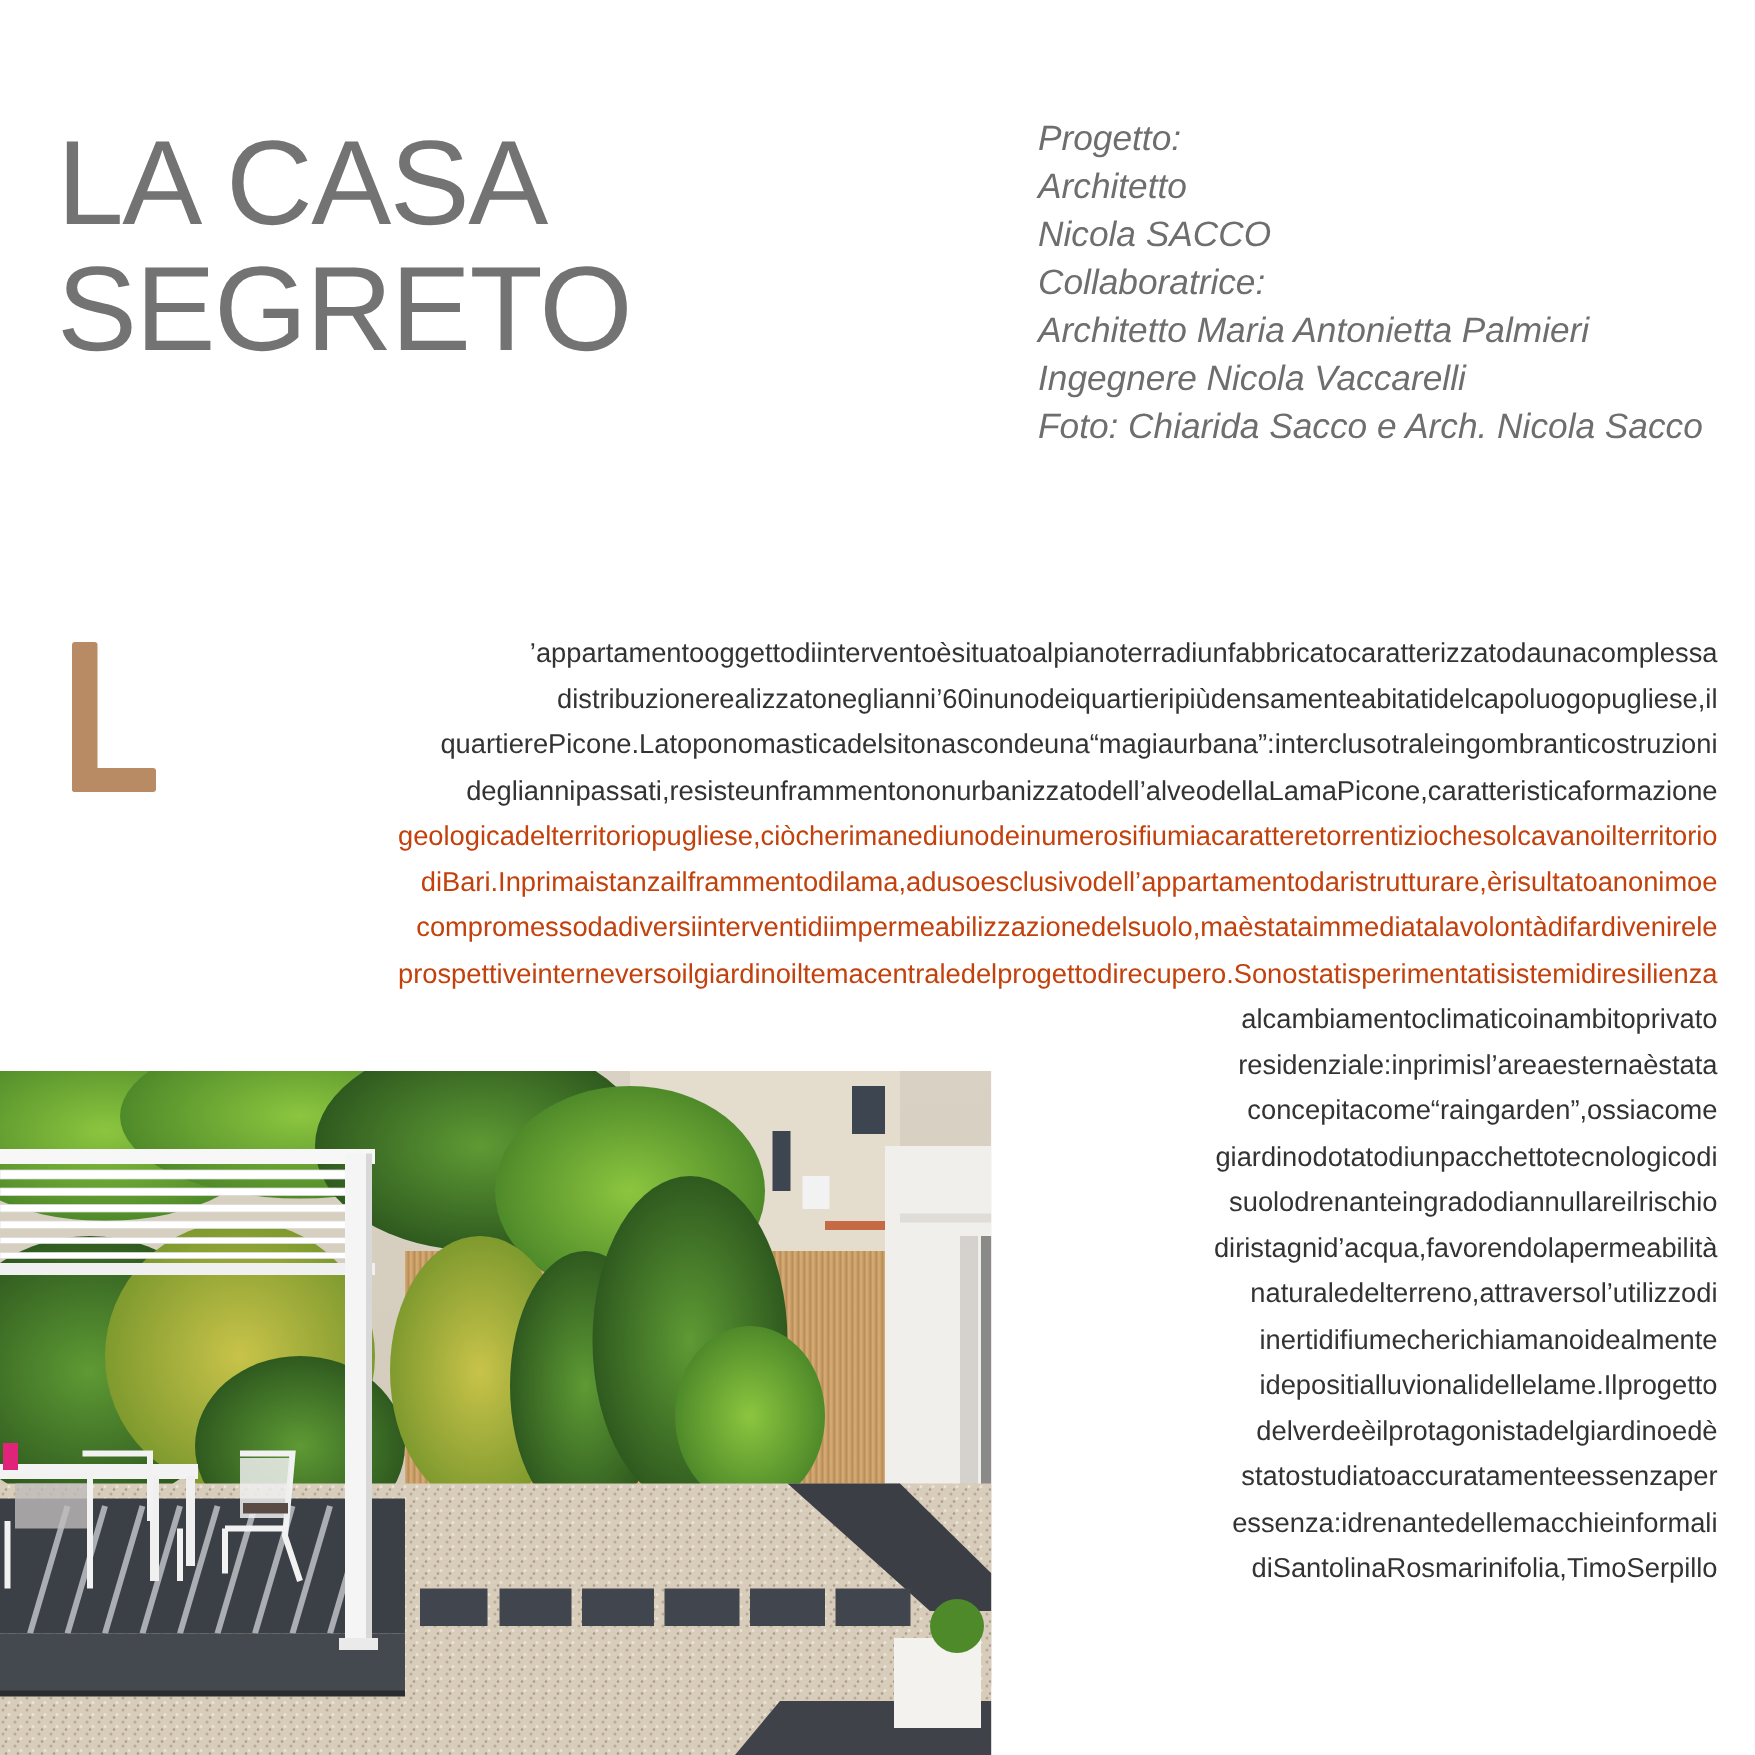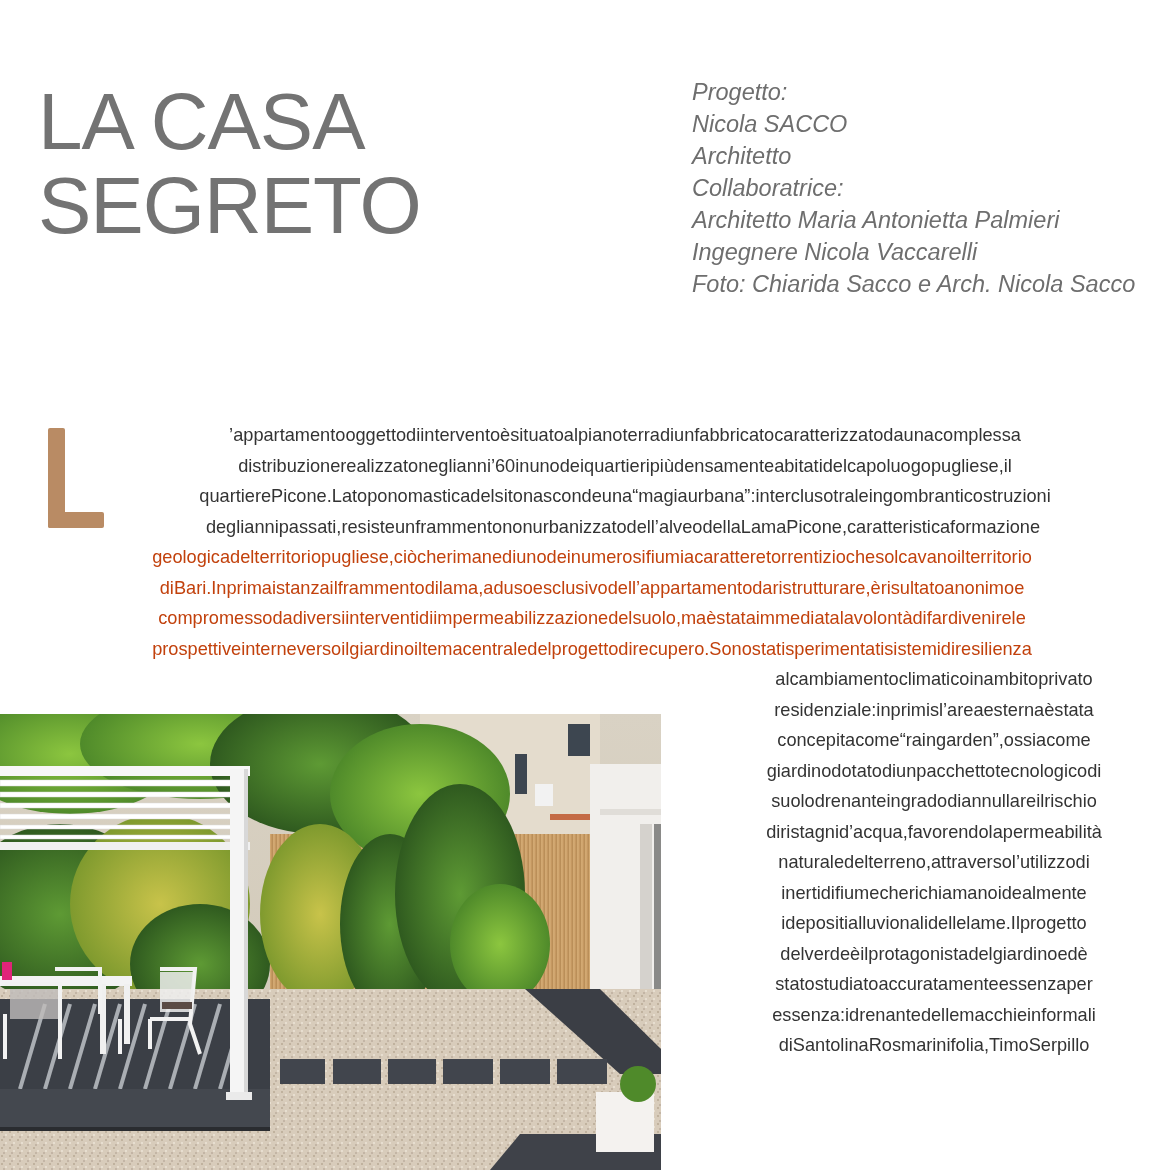--- a/index.html
+++ b/index.html
@@ -68,21 +68,21 @@
       position: absolute;
       left: 723px;
       top: 664px;
       width: 422px;
       font-size: 18.2px;
       line-height: 30.5px;
       color: #333333;
     }
     .jline {
       display: flex;
-      justify-content: center;
+      justify-content: flex-end;
       height: 30.5px;
       white-space: nowrap;
     }
     .photo {
       position: absolute;
       left: 0;
       top: 714px;
       width: 661px;
       height: 456px;
       overflow: hidden;
@@ -92,22 +92,22 @@
 </head>
 <body>
 
 <h1 class="title">
   <span>LA CASA</span>
   <span>SEGRETO</span>
 </h1>
 
 <div class="credits">
   <div>Progetto:</div>
+  <div>Architetto</div>
   <div>Nicola SACCO</div>
-  <div>Architetto</div>
   <div>Collaboratrice:</div>
   <div>Architetto Maria Antonietta Palmieri</div>
   <div>Ingegnere Nicola Vaccarelli</div>
   <div class="photo-credit">Foto: Chiarida Sacco e Arch. Nicola Sacco</div>
 </div>
 
 <div class="dropcap">
   <svg width="58" height="100" viewBox="0 0 58 100">
     <rect x="2" y="0" width="17" height="100" rx="2" fill="#b98b64"></rect>
     <rect x="2" y="84" width="56" height="16" rx="2" fill="#b98b64"></rect>

